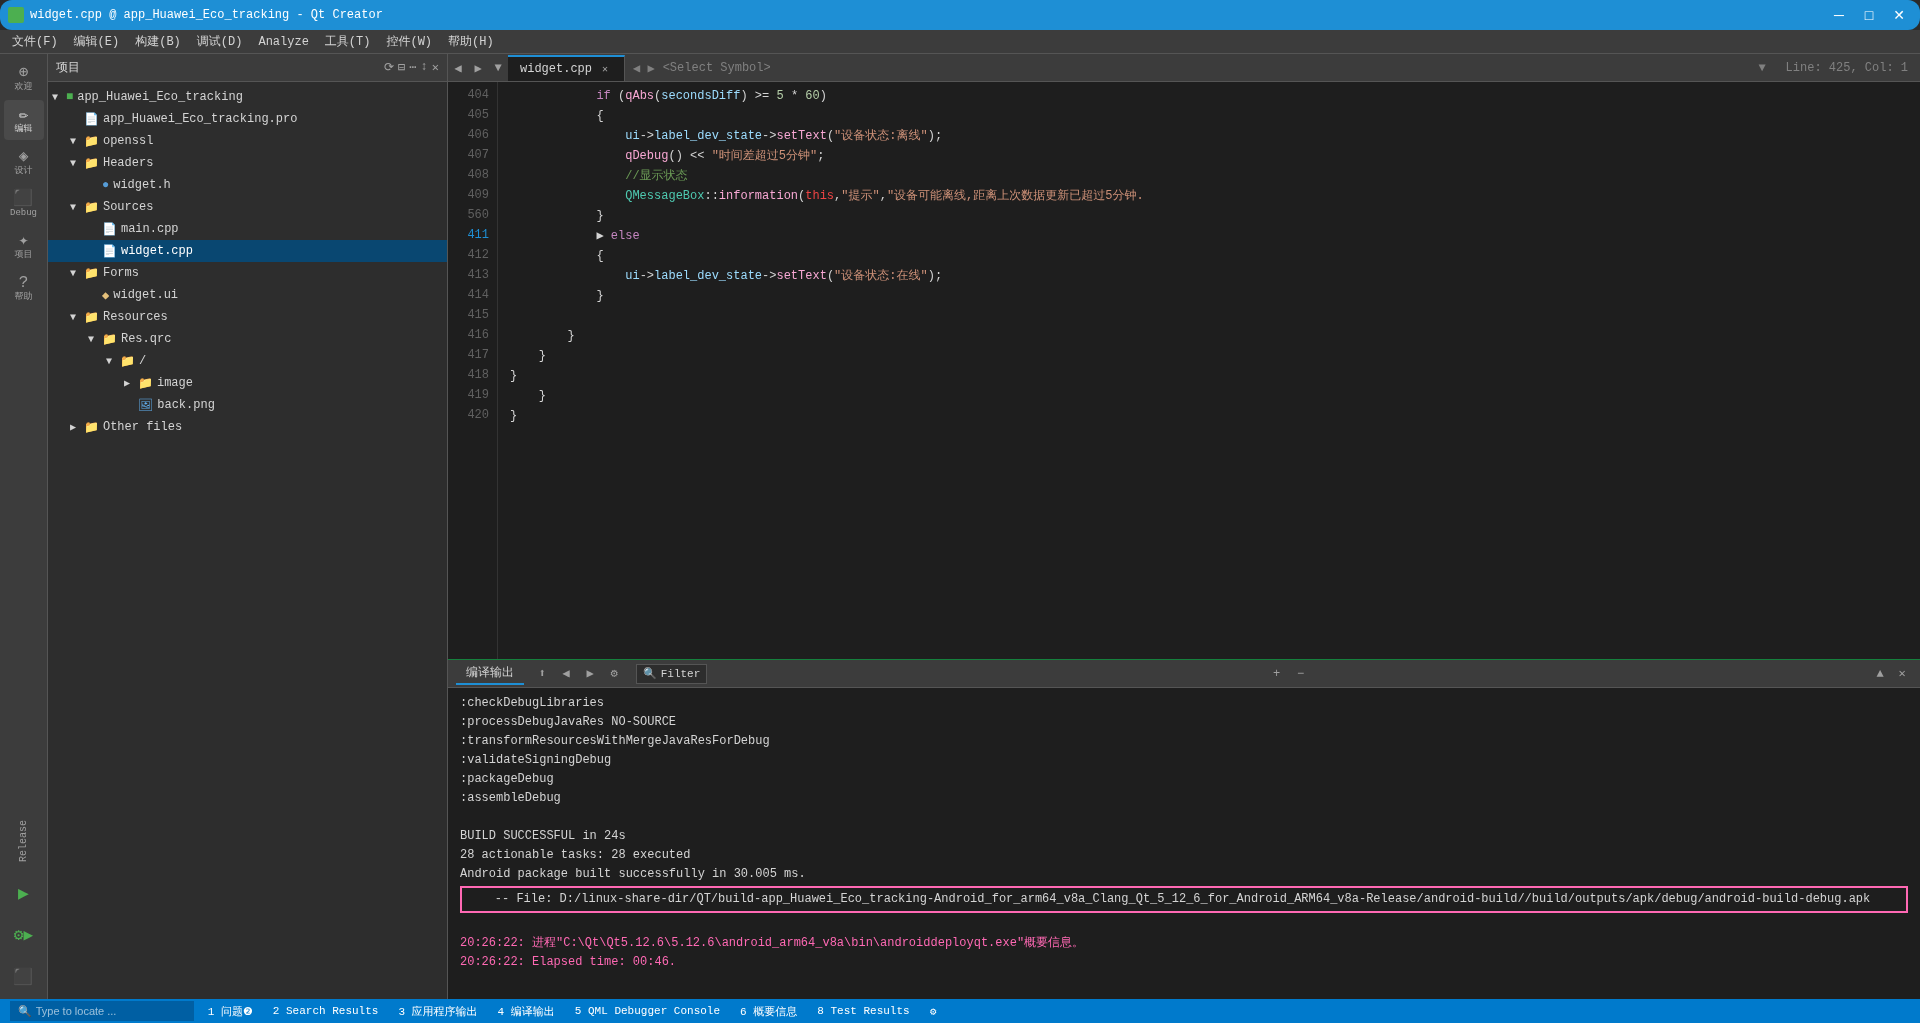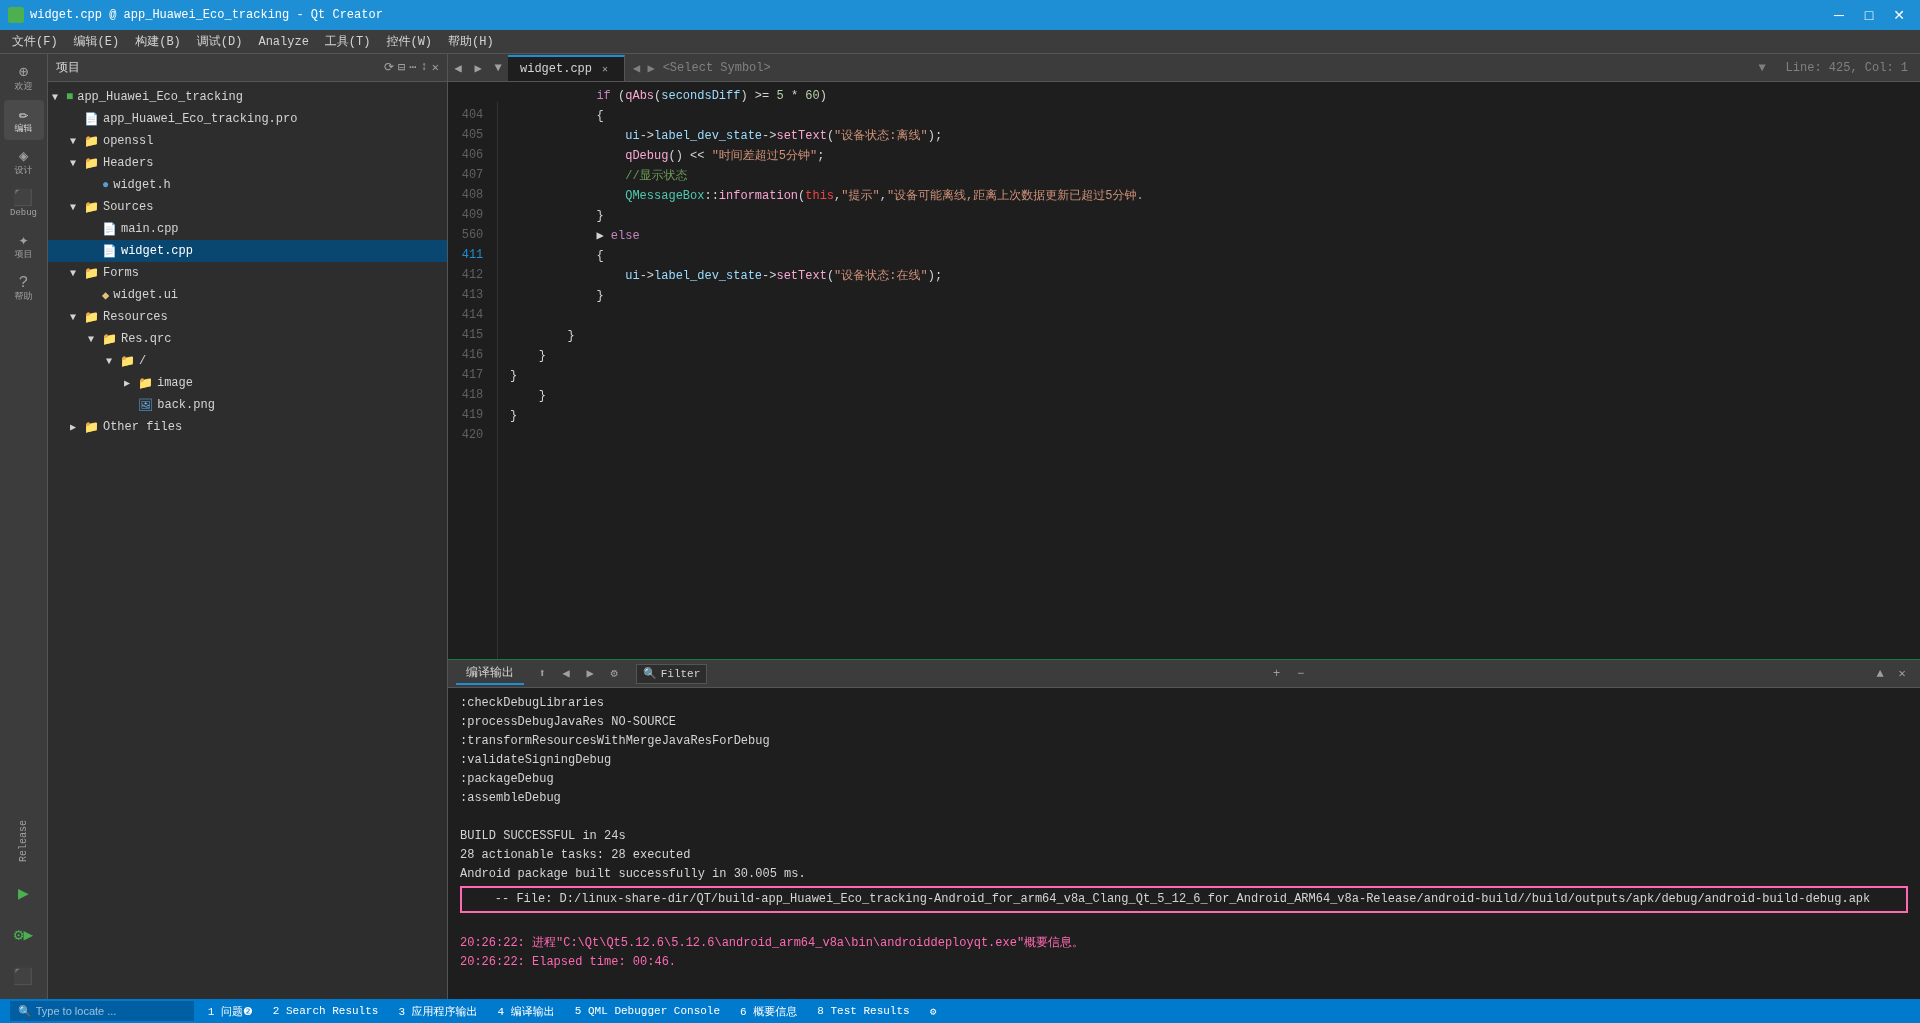--- a/index.html
+++ b/index.html
@@ -18,20 +18,21 @@
     
     #title-bar {
       background: #1e8fd5;
       color: white;
       height: 30px;
       display: flex;
       align-items: center;
       padding: 0 8px;
       font-size: 12px;
       flex-shrink: 0;
+      border-radius: 12px;
     }
     #title-bar .app-icon {
       width: 16px; height: 16px;
       background: #4CAF50;
       border-radius: 2px;
       margin-right: 6px;
       display: inline-block;
     }
     #title-bar .title-text { flex: 1; }
     #title-bar .window-controls { display: flex; gap: 4px; }
@@ -233,28 +234,27 @@
       background: #1e1e1e;
       display: flex;
       overflow: hidden;
       min-height: 0;
     }
     #line-numbers {
       width: 50px;
       background: #1e1e1e;
       color: #606060;
       padding: 3px 8px;
-      text-align: center;
+      text-align: right;
       font-size: 12px;
       line-height: 20px;
       overflow: hidden;
       flex-shrink: 0;
       border-right: 1px solid #333;
       user-select: none;
-      margin-top: 20px;
     }
     #code-content {
       flex: 1;
       padding: 4px 0 4px 12px;
       overflow: auto;
       font-size: 12px;
       line-height: 20px;
       white-space: pre;
       color: #d4d4d4;
     }

